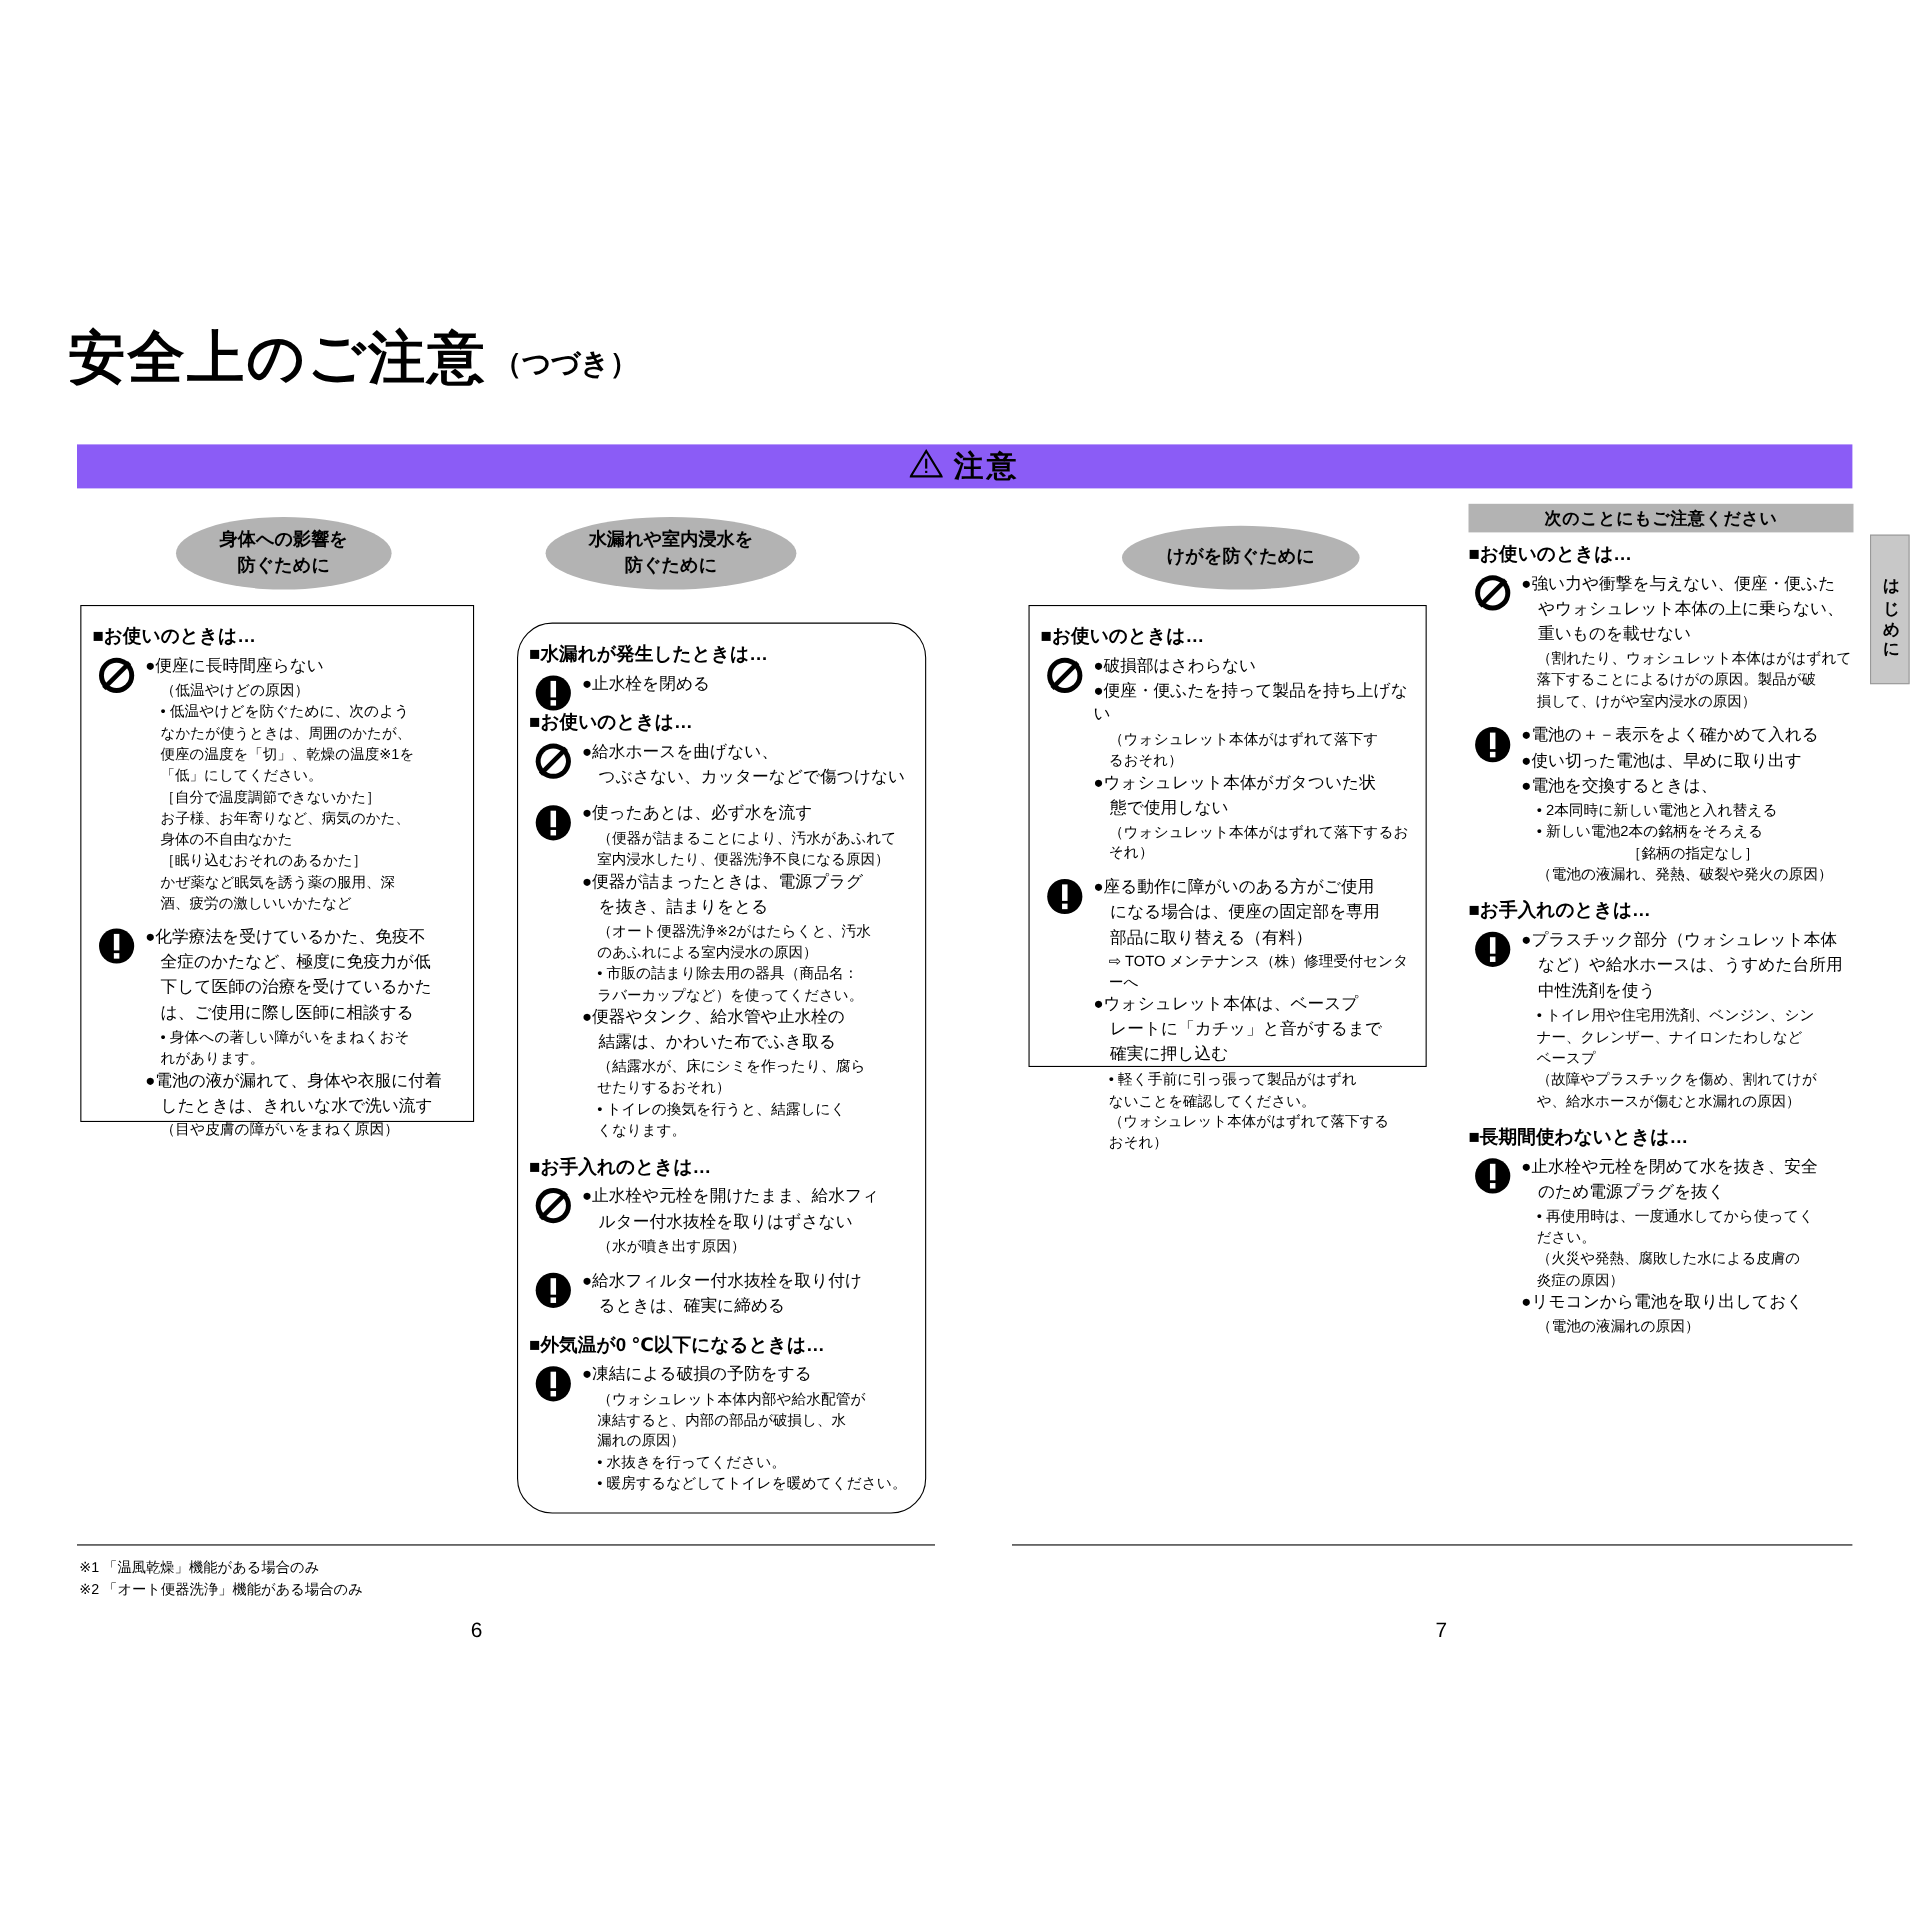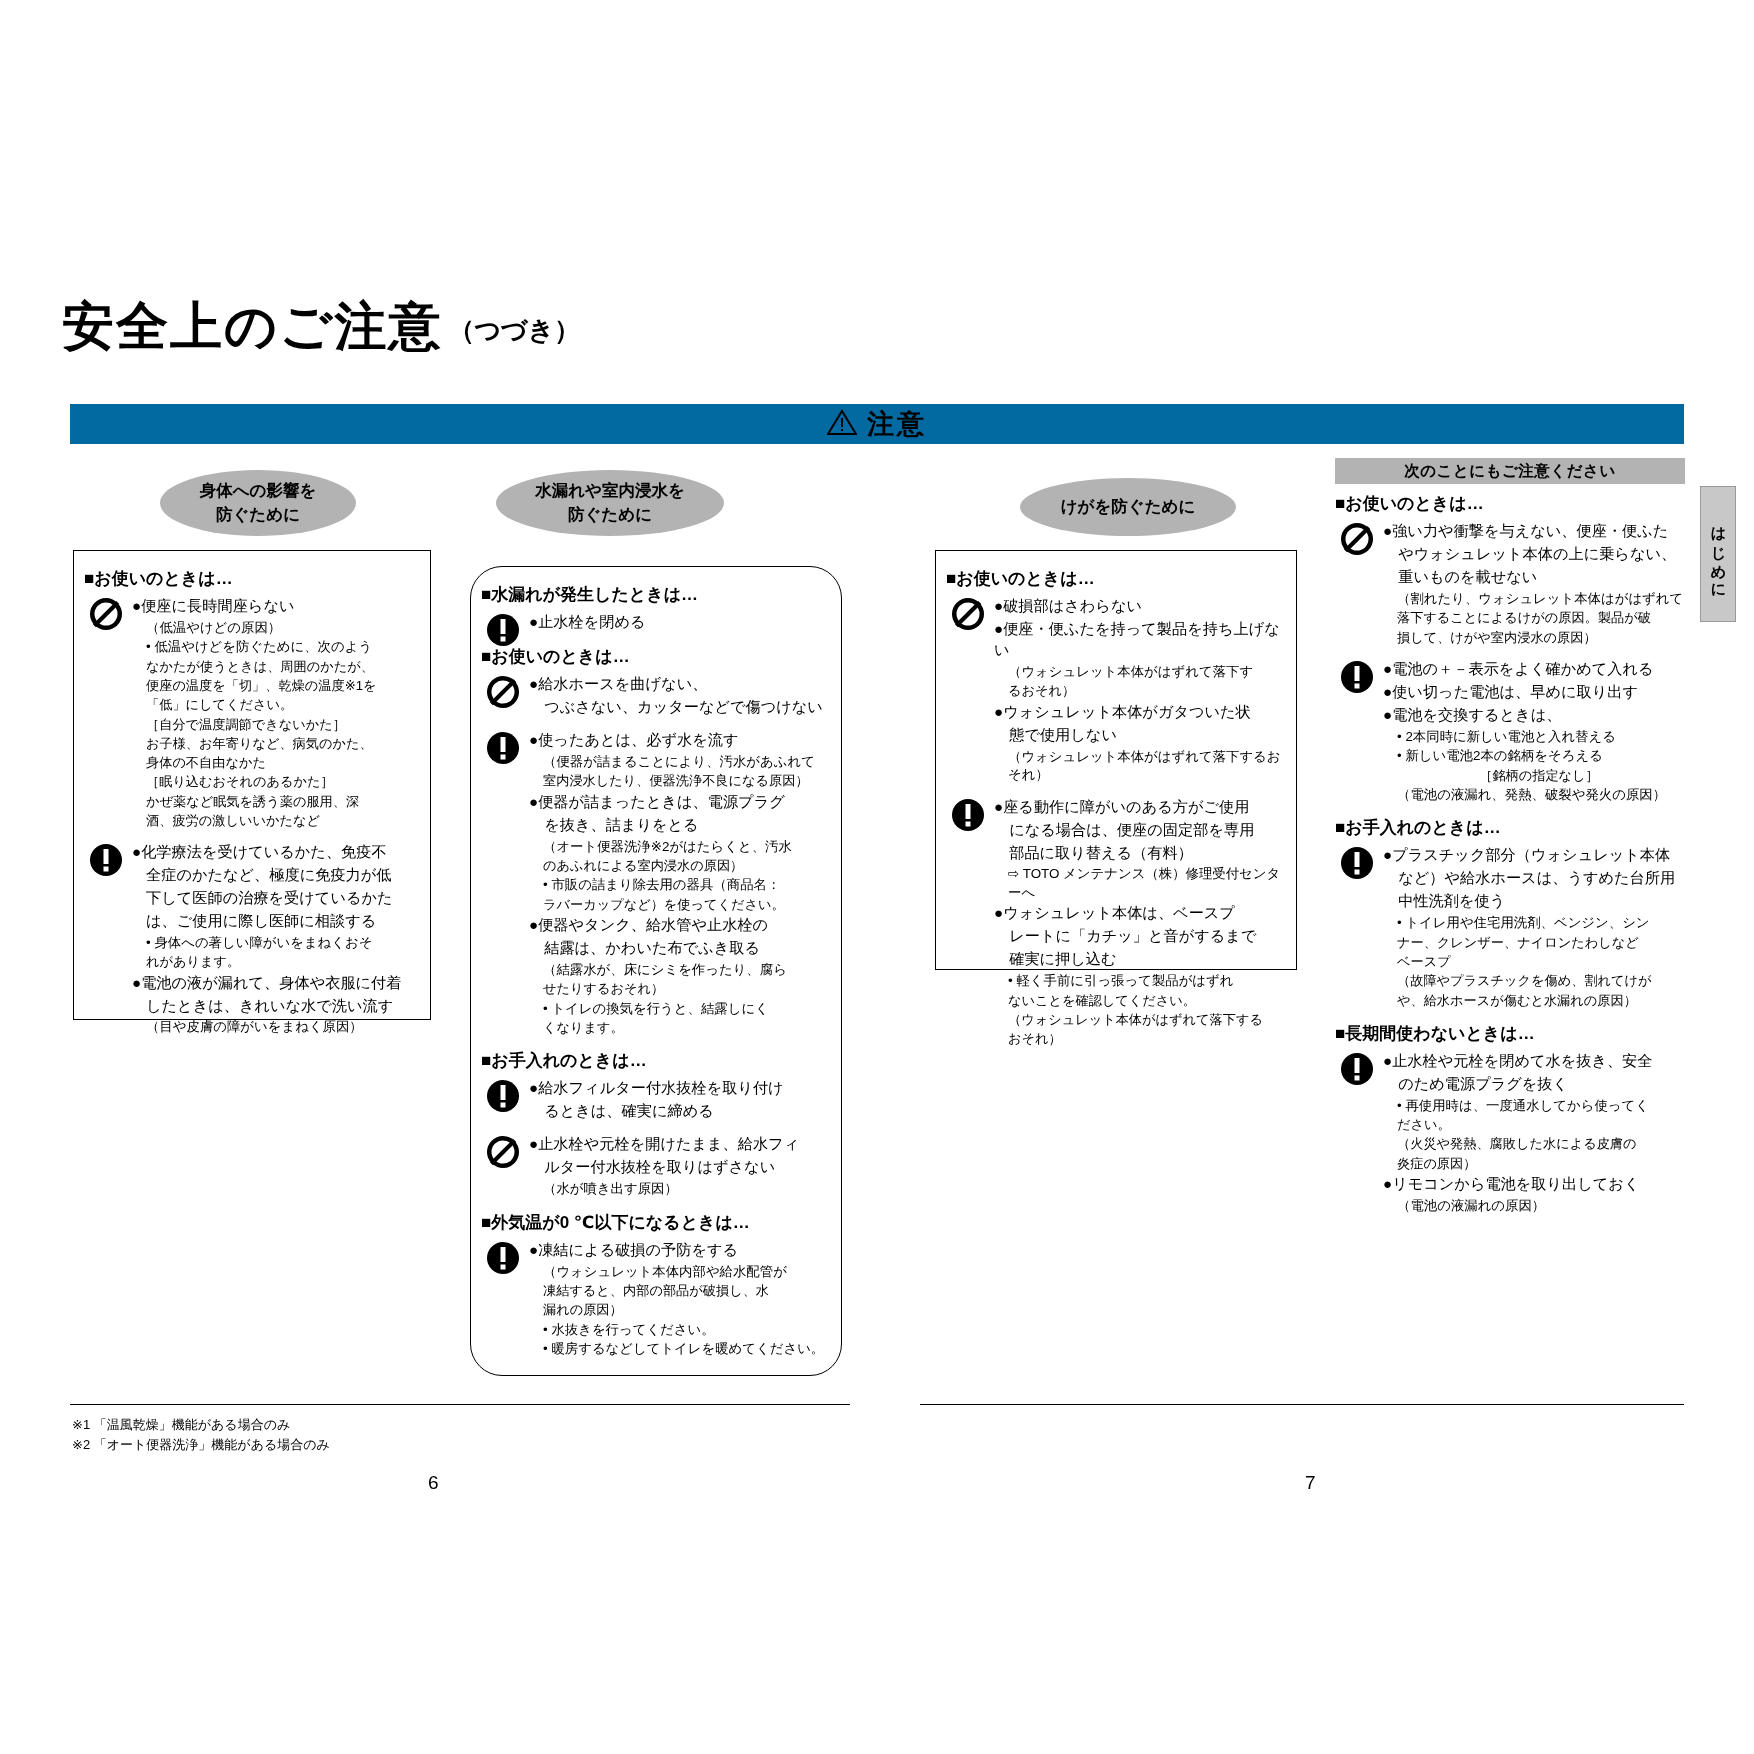--- a/index.html
+++ b/index.html
@@ -14,21 +14,21 @@
   .page{position:absolute;left:0;top:0;width:1754px;height:1754px;}
 
   
   .title-row{position:absolute;left:62px;top:300px;display:flex;align-items:flex-end;}
   .title-main{font-size:52px;font-weight:bold;letter-spacing:2px;line-height:1;}
   .title-sub{font-size:26px;font-weight:bold;margin-left:6px;margin-bottom:4px;}
 
   
   .caution-band{
     position:absolute;left:70px;top:404px;width:1614px;height:40px;
-    background:#0369a1;display:flex;align-items:center;justify-content:center;
+    background:#8b5cf6;display:flex;align-items:center;justify-content:center;
   }
   .caution-band .tri{margin-right:10px;display:inline-block;}
   .caution-band .txt{font-size:27px;font-weight:bold;letter-spacing:3px;}
 
   
   .ellipse{
     position:absolute;background:#b3b3b3;border-radius:50%;
     display:flex;align-items:center;justify-content:center;text-align:center;
     font-size:16.5px;font-weight:bold;line-height:1.45;
   }
@@ -200,38 +200,38 @@
         <p class="sub2">せたりするおそれ）</p>
         <p class="sub indent">• トイレの換気を行うと、結露しにく</p>
         <p class="sub2">くなります。</p>
       </div>
 
       <div class="sec">■お手入れのときは…</div>
       <div class="blk">
         <span class="icon">
           <svg width="36" height="36" viewBox="0 0 36 36">
               <circle cx="18" cy="18" r="16" fill="#000"></circle>
-              <rect x="15.5" y="7" width="5" height="15" fill="#fff"></rect>
-              <rect x="15.5" y="24.5" width="5" height="5" fill="#fff"></rect>
-            </svg>
-        </span>
-        <p class="bullet">●給水フィルター付水抜栓を取り付け</p>
-        <p class="bullet">　るときは、確実に締める</p>
-      </div>
-      <div class="blk">
-        <span class="icon">
-          <svg width="36" height="36" viewBox="0 0 36 36">
-              <circle cx="18" cy="18" r="16" fill="#000"></circle>
               <circle cx="18" cy="18" r="11.5" fill="#fff"></circle>
               <rect x="16" y="1.5" width="4.2" height="33" fill="#000" transform="rotate(45 18 18)"></rect>
             </svg>
         </span>
         <p class="bullet">●止水栓や元栓を開けたまま、給水フィ</p>
         <p class="bullet">　ルター付水抜栓を取りはずさない</p>
         <p class="sub indent">（水が噴き出す原因）</p>
+      </div>
+      <div class="blk">
+        <span class="icon">
+          <svg width="36" height="36" viewBox="0 0 36 36">
+              <circle cx="18" cy="18" r="16" fill="#000"></circle>
+              <rect x="15.5" y="7" width="5" height="15" fill="#fff"></rect>
+              <rect x="15.5" y="24.5" width="5" height="5" fill="#fff"></rect>
+            </svg>
+        </span>
+        <p class="bullet">●給水フィルター付水抜栓を取り付け</p>
+        <p class="bullet">　るときは、確実に締める</p>
       </div>
 
       <div class="sec">■外気温が0 ℃以下になるときは…</div>
       <div class="blk">
         <span class="icon">
           <svg width="36" height="36" viewBox="0 0 36 36">
               <circle cx="18" cy="18" r="16" fill="#000"></circle>
               <rect x="15.5" y="7" width="5" height="15" fill="#fff"></rect>
               <rect x="15.5" y="24.5" width="5" height="5" fill="#fff"></rect>
             </svg>

